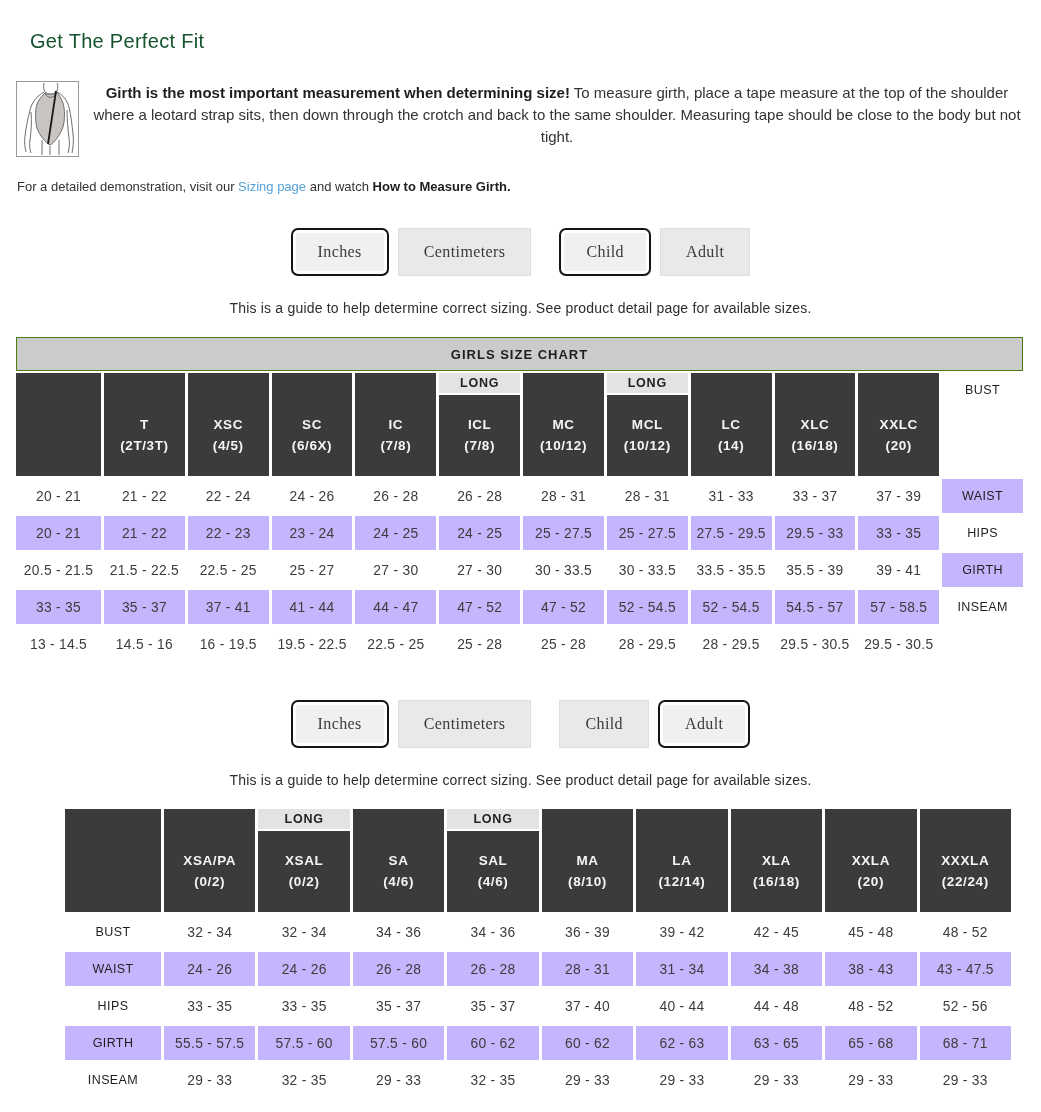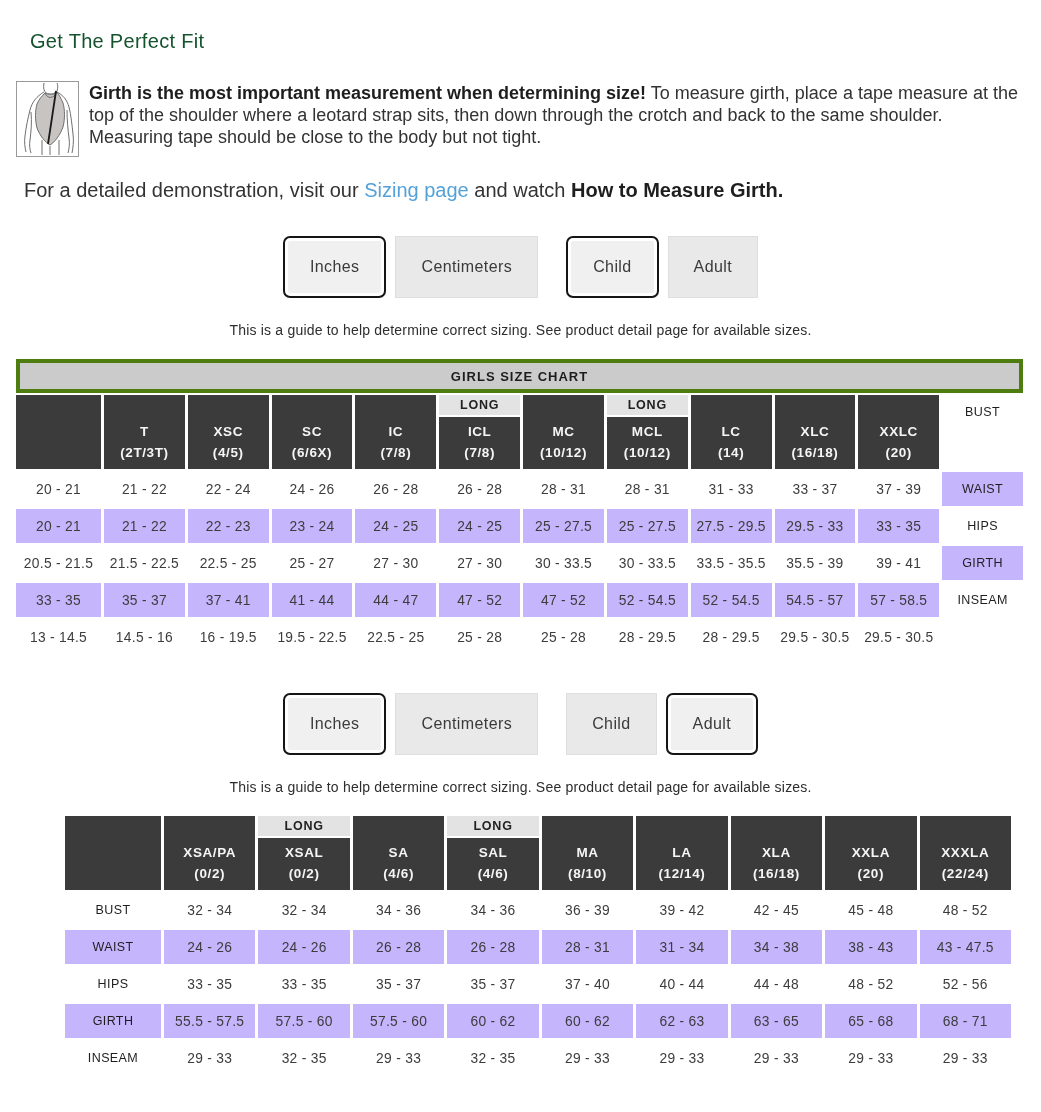--- a/index.html
+++ b/index.html
@@ -30,53 +30,54 @@
     margin-bottom: 22px;
   }
   .leotard-box {
     flex: 0 0 auto;
     width: 63px;
     height: 76px;
     border: 1px solid #9a9a9a;
     background: #fff;
   }
   .intro-text {
-    font-size: 18px;
+    font-size: 15px;
     line-height: 22px;
     color: #333;
     max-width: 950px;
     padding-top: 1px;
+    text-align: center;
   }
   .intro-text b { color: #1e1e1e; }
 
   .demo-line {
-    font-size: 20px;
+    font-size: 13px;
     color: #333;
-    margin-left: 8px;
+    margin-left: 1px;
     margin-bottom: 34px;
   }
   .demo-line a {
     color: #55a1d7;
     text-decoration: none;
     cursor: pointer;
   }
   .demo-line b { color: #1e1e1e; }
 
   
   .toggle-row {
     display: flex;
     justify-content: center;
     gap: 9px;
     margin-bottom: 24px;
   }
   .toggle-btn {
-    font-family: Liberation Sans, sans-serif;
+    font-family: Liberation Serif, serif;
     background: #e9e9e9;
     border: 1px solid #dedede;
-    height: 62px;
+    height: 48px;
     padding: 0 25px;
     font-size: 16px;
     letter-spacing: 0.4px;
     color: #3a3a3a;
     cursor: pointer;
   }
   .toggle-btn.selected {
     background: #f0f0f0;
     border: 2px solid #151515;
     border-radius: 7px;
@@ -92,39 +93,39 @@
     margin-bottom: 21px;
   }
 
   
   .chart { margin-bottom: 36px; }
   .chart.girls { margin-left: 0; margin-right: 2px; }
   .chart.womens { margin-left: 49px; margin-right: 14px; }
 
   .chart-title {
     background: #cbcbcb;
-    border: 4px solid #4d7c0f;
+    border: 1px solid #4d7c0f;
     height: 34px;
     display: flex;
     align-items: center;
     justify-content: center;
     font-size: 13px;
     font-weight: 700;
     letter-spacing: 1px;
     color: #1d1d1d;
     margin-bottom: 2px;
   }
   .chart-grid {
     display: grid;
     column-gap: 3px;
     row-gap: 3px;
   }
   .hcell {
     background: #3b3b3b;
-    height: 74px;
+    height: 103px;
     display: flex;
     flex-direction: column;
     overflow: hidden;
   }
   .long-badge {
     height: 22px;
     flex: 0 0 auto;
     background: #e3e3e3;
     border-bottom: 2px solid #ffffff;
     display: flex;

